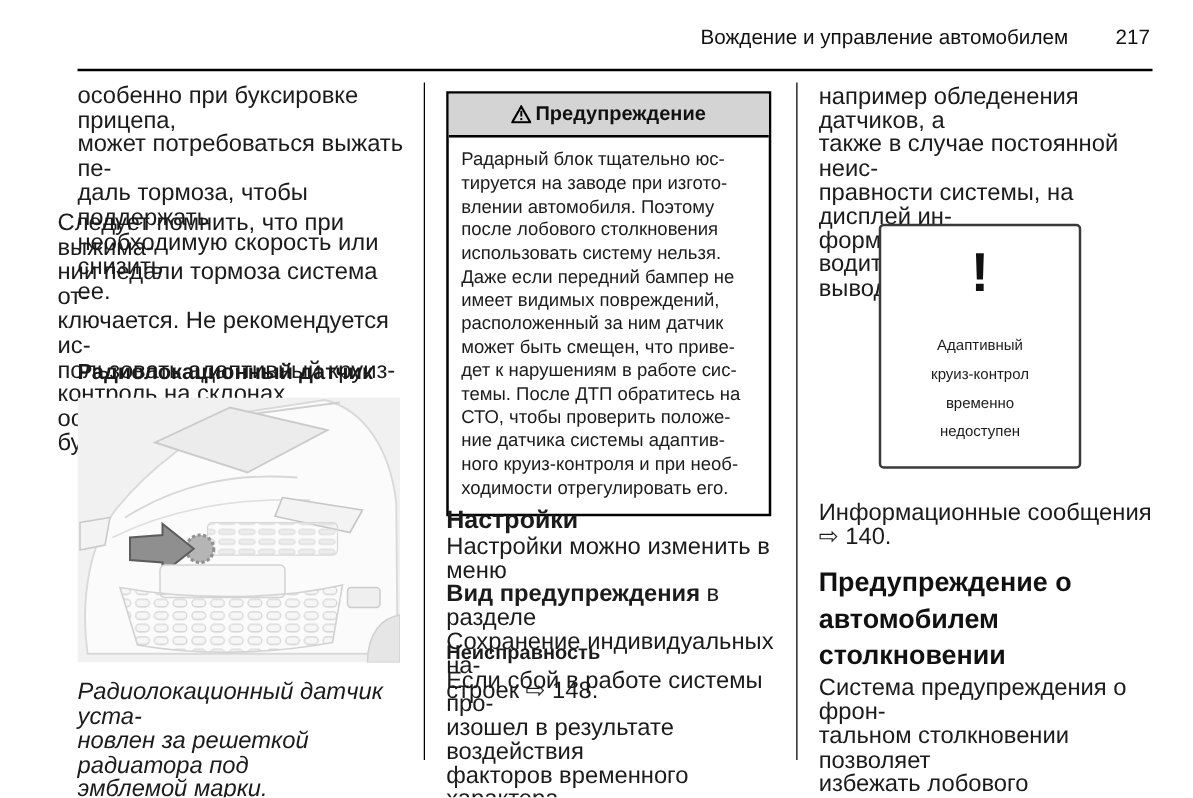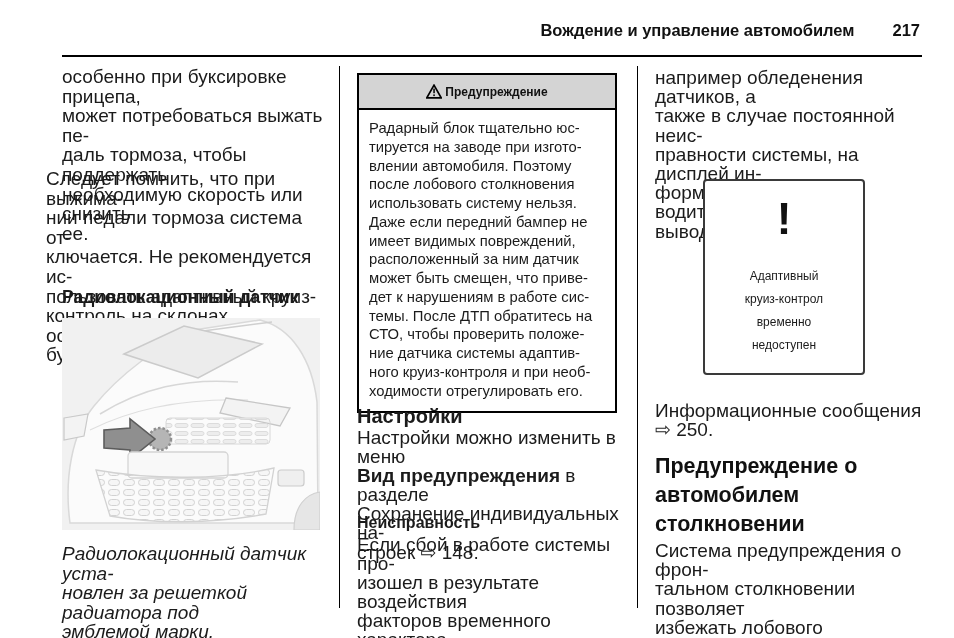--- a/index.html
+++ b/index.html
@@ -2,21 +2,21 @@
 <html><head>
 <meta charset="utf-8">
 <style>
   html,body { margin:0; padding:0; background:#ffffff; }
   .page {
     position:relative; width:954px; height:638px; background:#ffffff;
     font-family:"Liberation Sans", sans-serif; color:#1b1b1b; overflow:hidden;
   }
   .hdr {
     position:absolute; top:21px; right:34px; display:flex; align-items:baseline; gap:38px;
-    font-weight:bold; font-size:16.5px; color:#111;
+    font-weight:normal; font-size:16.5px; color:#111;
   }
   .hdr-rule { position:absolute; left:62px; top:55px; width:860px; height:2px; background:#000; }
   .col-divider { position:absolute; top:66px; height:542px; width:1px; background:#000; }
   .divider-1 { left:339px; } .divider-2 { left:637px; }
 
   .blk { position:absolute; font-size:19px; line-height:19.6px; }
   .blk p, p.flow { margin:0; white-space:pre-line; }
   .bold { font-weight:bold; }
 
   
@@ -27,21 +27,21 @@
   .lc-p3 { left:62px; top:544px; width:276px;font-style:italic; }
 
   
   .warning-box {
     position:absolute; left:357px; top:73px; width:260px;
     border:2px solid #000; background:#fff; box-sizing:border-box;
   }
   .warning-head {
     height:33px; background:#d4d4d4; border-bottom:2px solid #000;
     display:flex; align-items:center; justify-content:center; gap:3px;
-    font-weight:bold; font-size:12px; color:#111;text-align:center;
+    font-weight:bold; font-size:16px; color:#111;text-align:center;
   }
   .warning-body { padding:9px 9px 11px 10px; font-size:14.8px; line-height:18.75px; white-space:pre-line; }
   .mc-h3a { left:357px; top:406px; font-size:20px; font-weight:bold; line-height:20px; }
   .mc-pa  { left:357px; top:428px; width:266px; line-height:19.1px; }
   .mc-h3b { left:357px; top:513px; font-size:16px; font-weight:bold; line-height:20px; }
   .mc-pb  { left:357px; top:535px; width:266px; line-height:19.1px; }
 
   
   .rc-p1 { left:655px; top:68px; width:274px; line-height:19.2px; }
   .display-box {
@@ -186,21 +186,21 @@
   <div class="display-box">
     <div class="display-excl">!</div>
     <div class="display-msg">Адаптивный
 круиз-контрол
 временно
 недоступен</div>
   </div>
 
   <div class="blk rc-p2">
     <p class="flow">Информационные сообщения
-⇨ 250.</p>
+⇨ 140.</p>
   </div>
 
   <div class="blk rc-h1">Предупреждение о
 автомобилем
 столкновении</div>
 
   <div class="blk rc-p3">
     <p class="flow">Система предупреждения о фрон-
 тальном столкновении позволяет
 избежать лобового столкновения</p>

